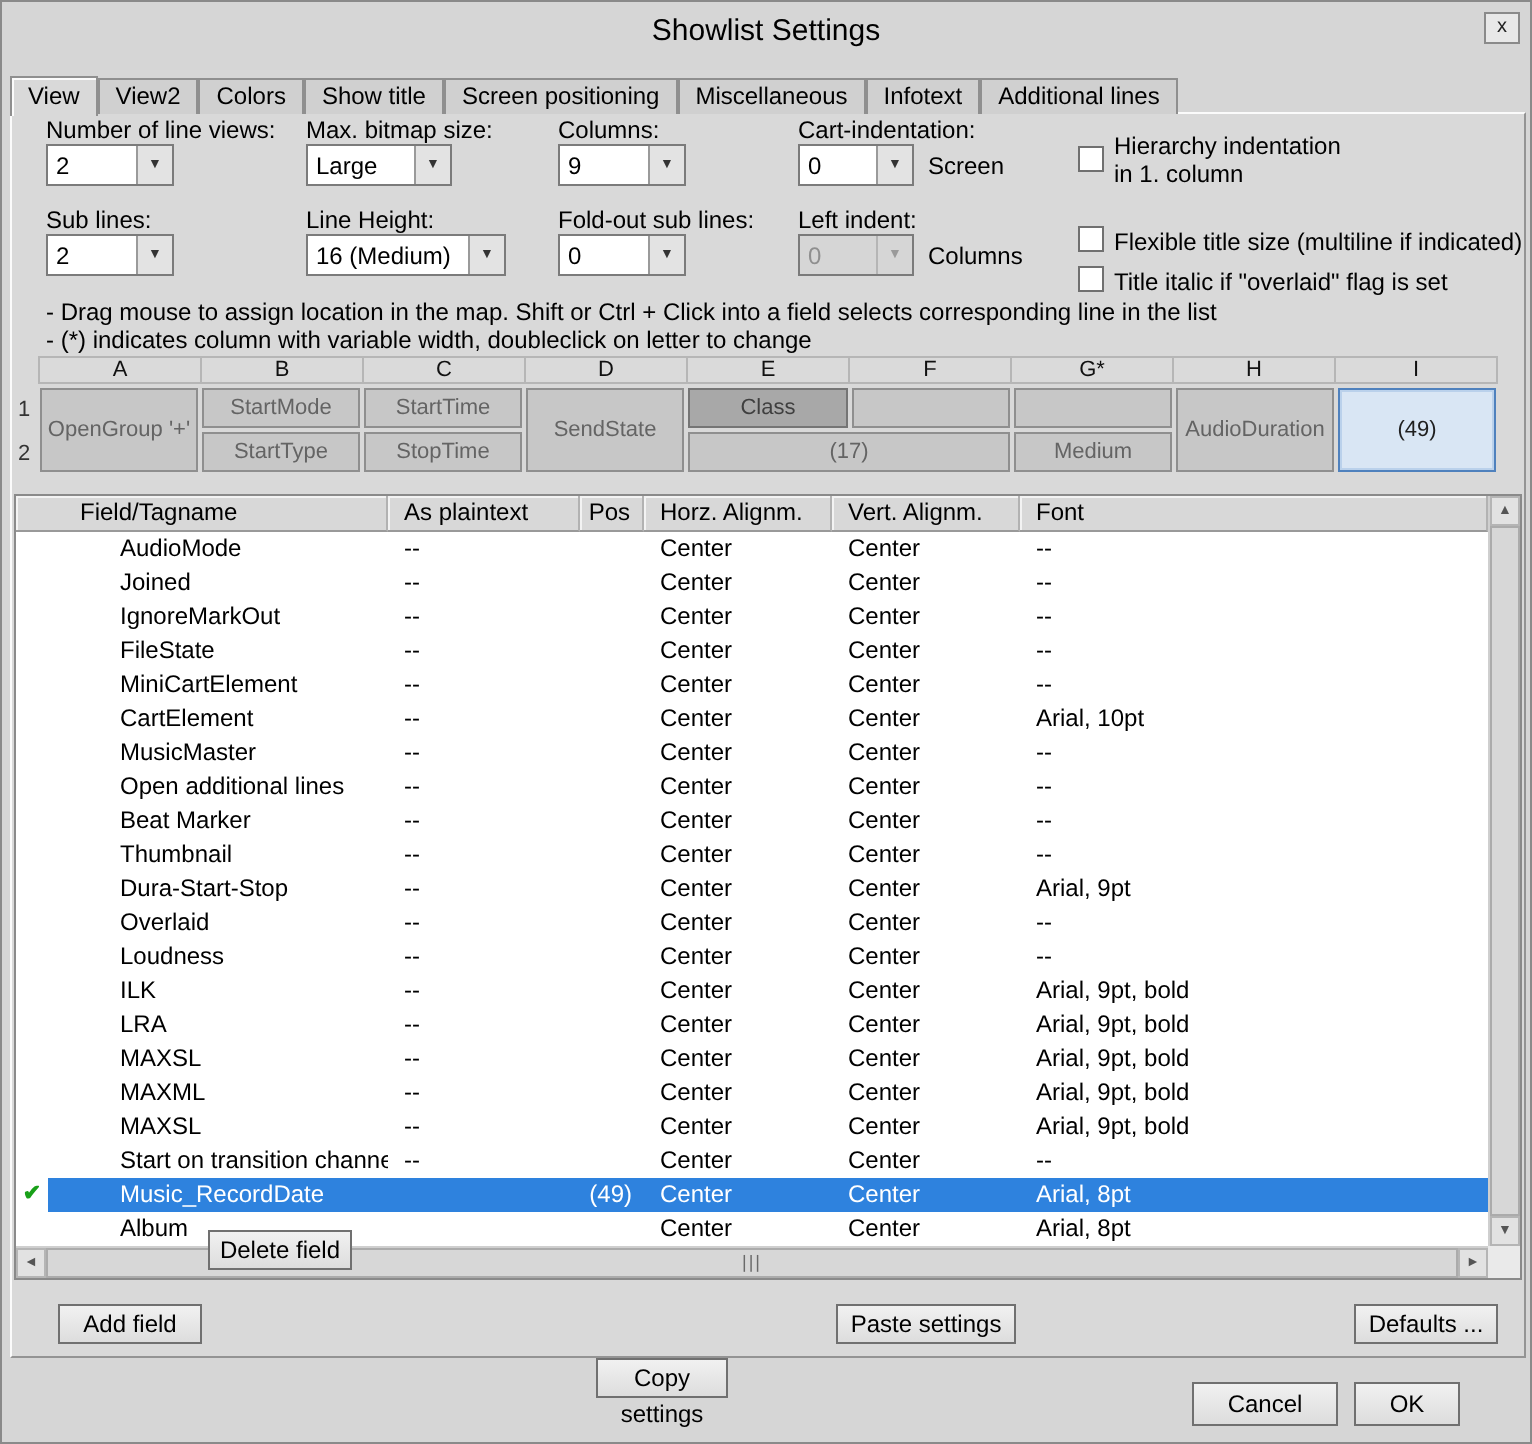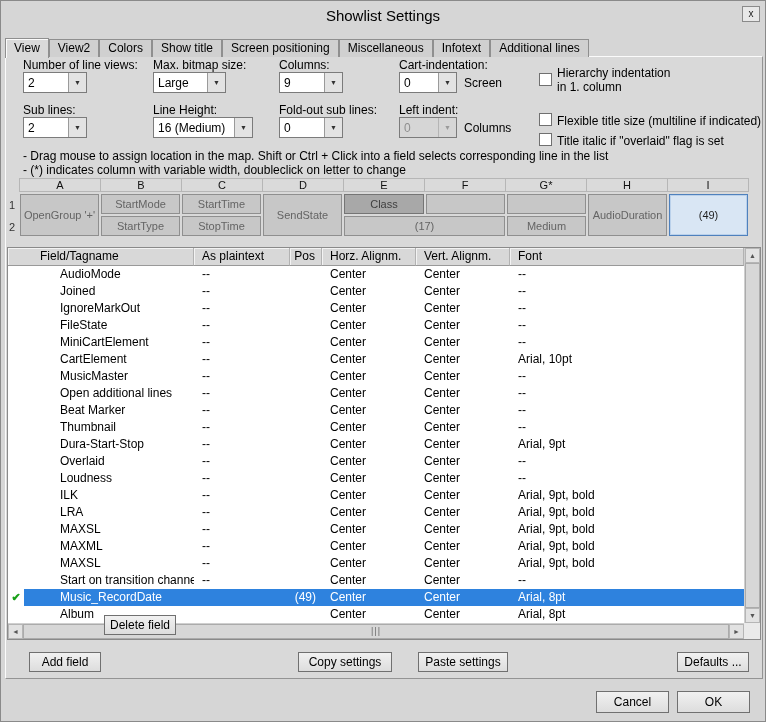--- a/index.html
+++ b/index.html
@@ -386,19 +386,19 @@
       <div class="hthumb">
         <span class="grip">|||</span>
       </div>
       <div class="sb-btn" style="right:0;top:0">►</div>
     </div>
     <div class="sb-corner"></div>
   </div>
 
   <div class="btn" style="left:28px;top:651px;width:72px">Add field</div>
   <div class="btn" style="left:103px;top:614px;width:72px">Delete field</div>
-  <div class="btn" style="left:297px;top:651px;width:94px">Copy settings</div>
+  <div class="btn" style="left:297px;top:678px;width:66px">Copy settings</div>
   <div class="btn" style="left:417px;top:651px;width:90px">Paste settings</div>
   <div class="btn" style="left:676px;top:651px;width:72px">Defaults ...</div>
 
   <div class="btn big" style="left:595px;top:690px;width:73px">Cancel</div>
-  <div class="btn big" style="left:676px;top:690px;width:73px">OK</div>
+  <div class="btn big" style="left:676px;top:690px;width:53px">OK</div>
 </div>
 
 </body></html>

